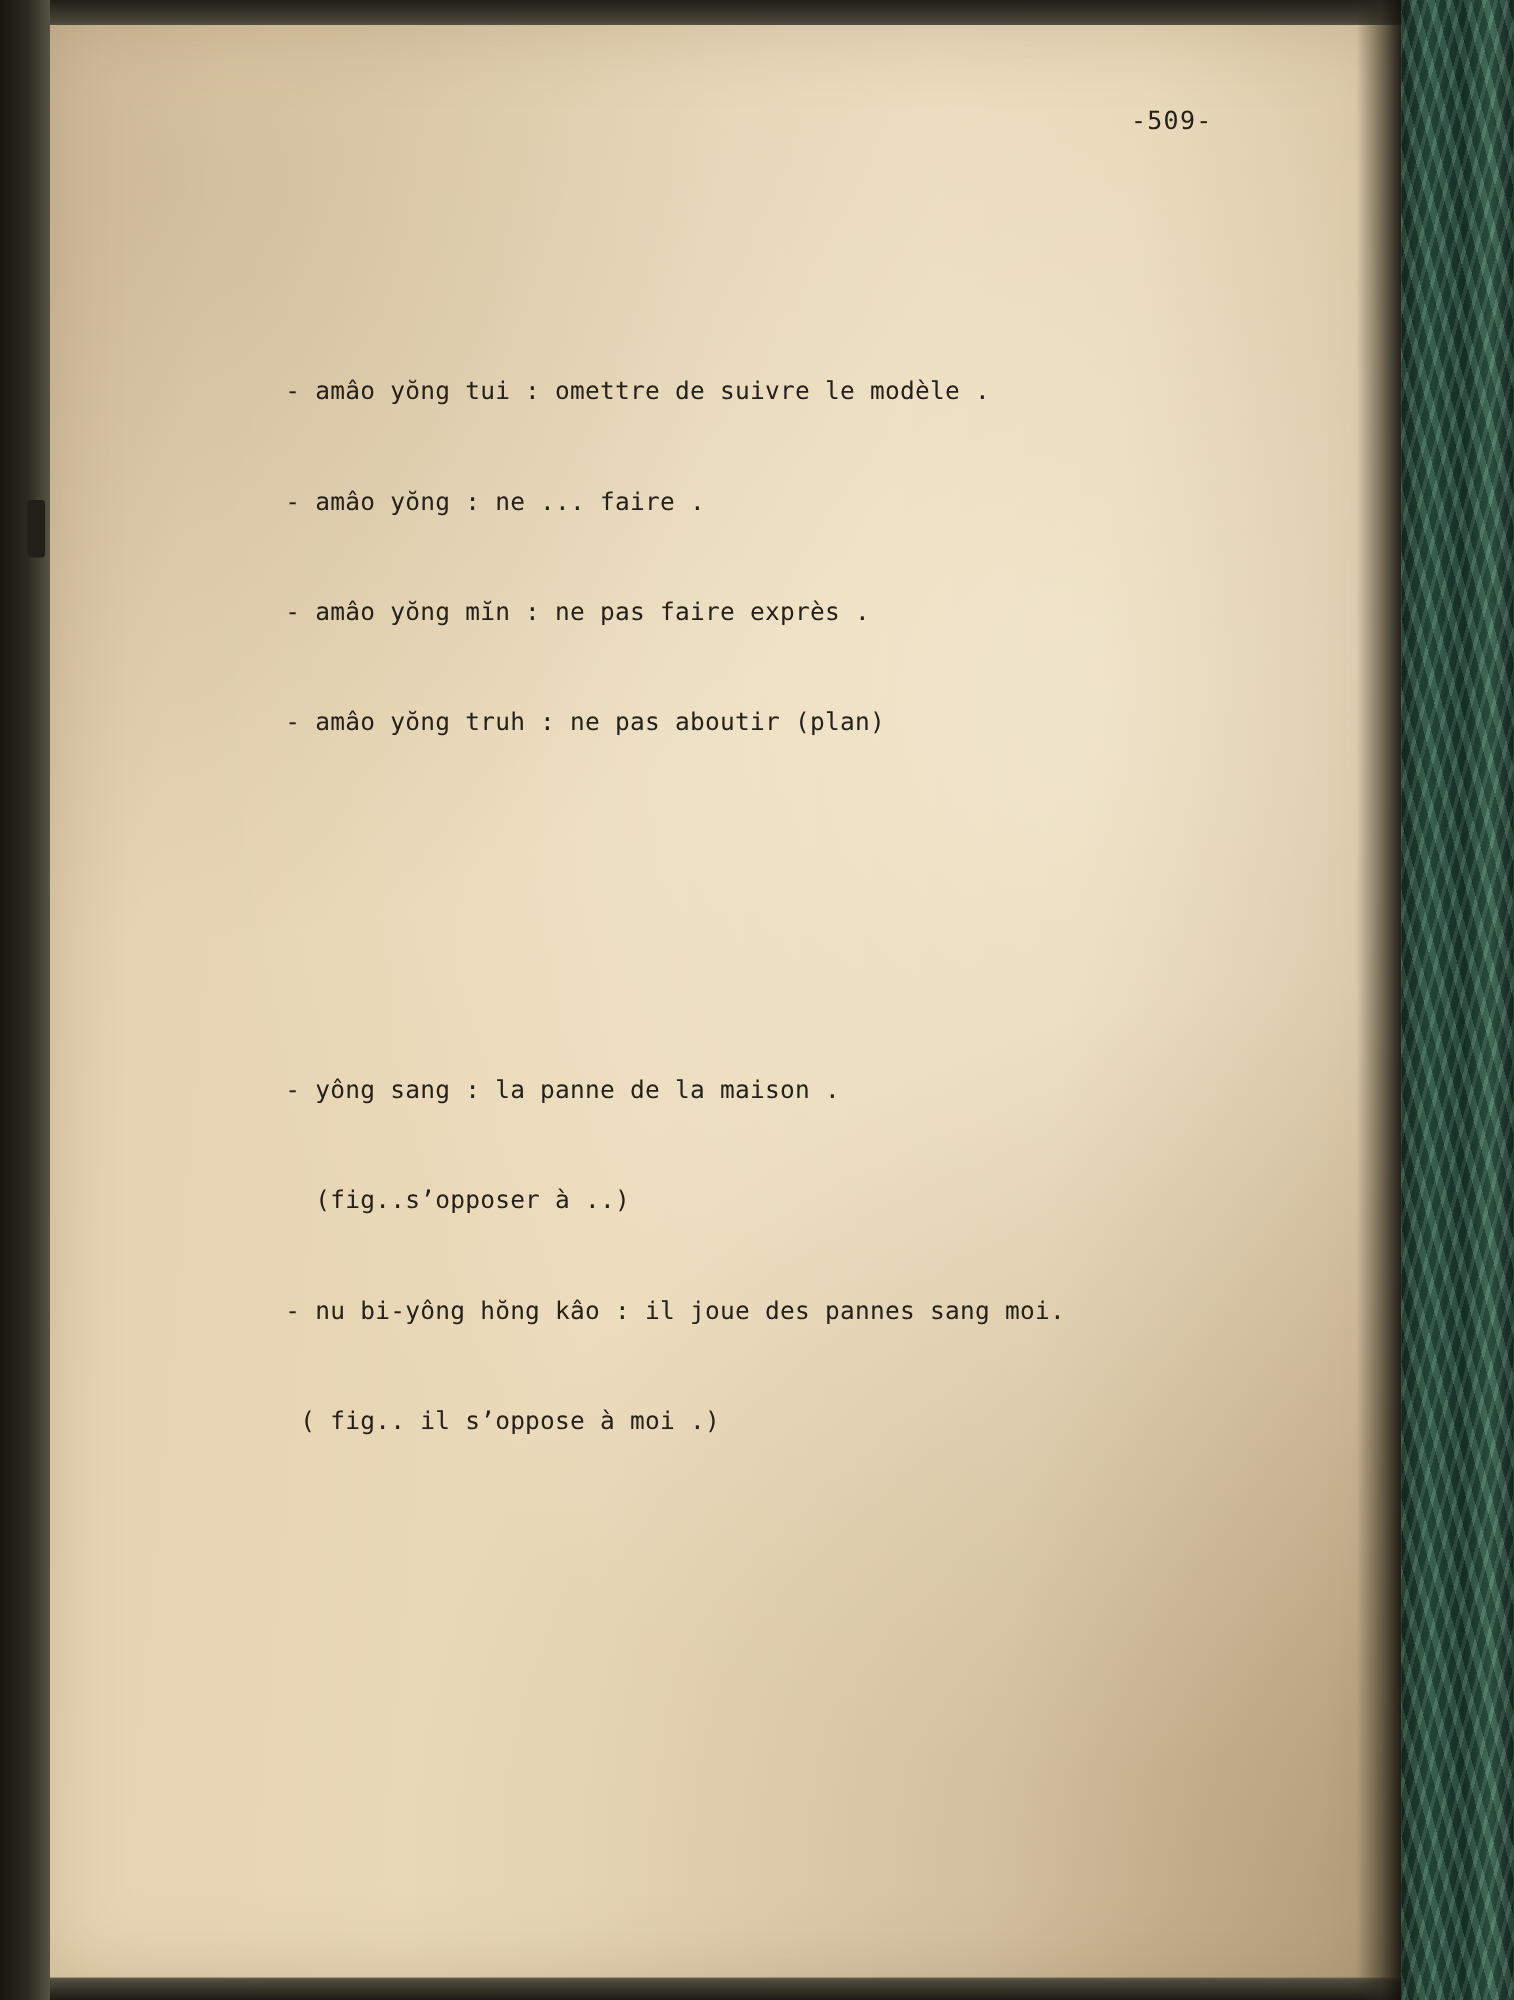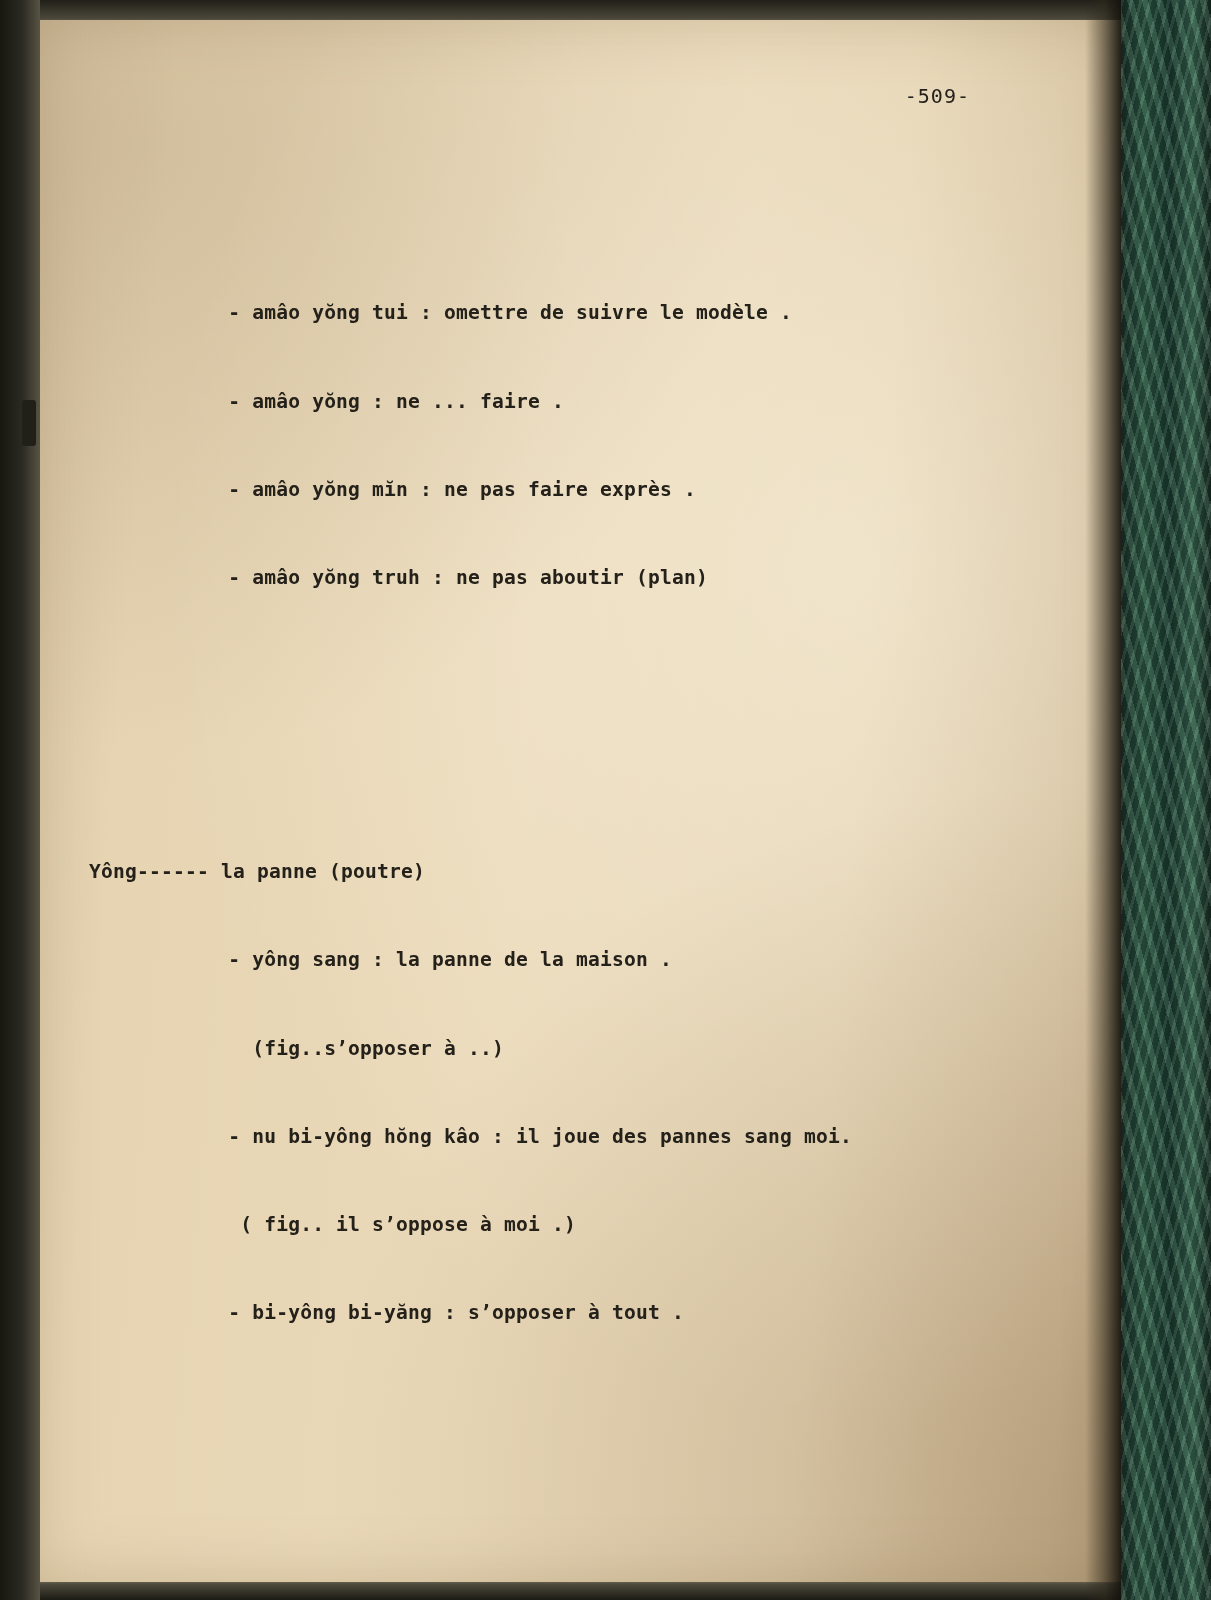--- a/index.html
+++ b/index.html
@@ -93,21 +93,21 @@
     position: absolute;
     left: 55px;
     top: 102px;
     width: 990px;
     white-space: pre;
   }
   .entry { margin-bottom: 29.4px; }
   .entry .hw { display: block; }
   .entry .sub { display: block; padding-left: 7.1em; text-indent: -0.0em; }
   
-  .body-text div { transform-origin: left center; font-weight: bold; }
+  .body-text div { transform-origin: left center; }
 </style>
 </head>
 <body>
 
 <div id="page">
 
   <div class="top-edge"></div>
   <div class="bottom-edge"></div>
 
   <div class="paper"></div>
@@ -127,26 +127,24 @@
       
       <div class="entry">
         <span class="sub">- amâo yŏng tui : omettre de suivre le modèle .</span>
         <span class="sub">- amâo yŏng : ne ... faire .</span>
         <span class="sub">- amâo yŏng mĭn : ne pas faire exprès .</span>
         <span class="sub">- amâo yŏng truh : ne pas aboutir (plan)</span>
       </div>
 
       
       <div class="entry">
-        <span class="hw">Yông------ la panne (poutre)</span>
         <span class="sub">- yông sang : la panne de la maison .</span>
         <span class="sub">  (fig..s’opposer à ..)</span>
         <span class="sub">- nu bi-yông hŏng kâo : il joue des pannes sang moi.</span>
         <span class="sub"> ( fig.. il s’oppose à moi .)</span>
-        <span class="sub">- bi-yông bi-yăng : s’opposer à tout .</span>
       </div>
 
       
       
 
       
       
 
       
       

